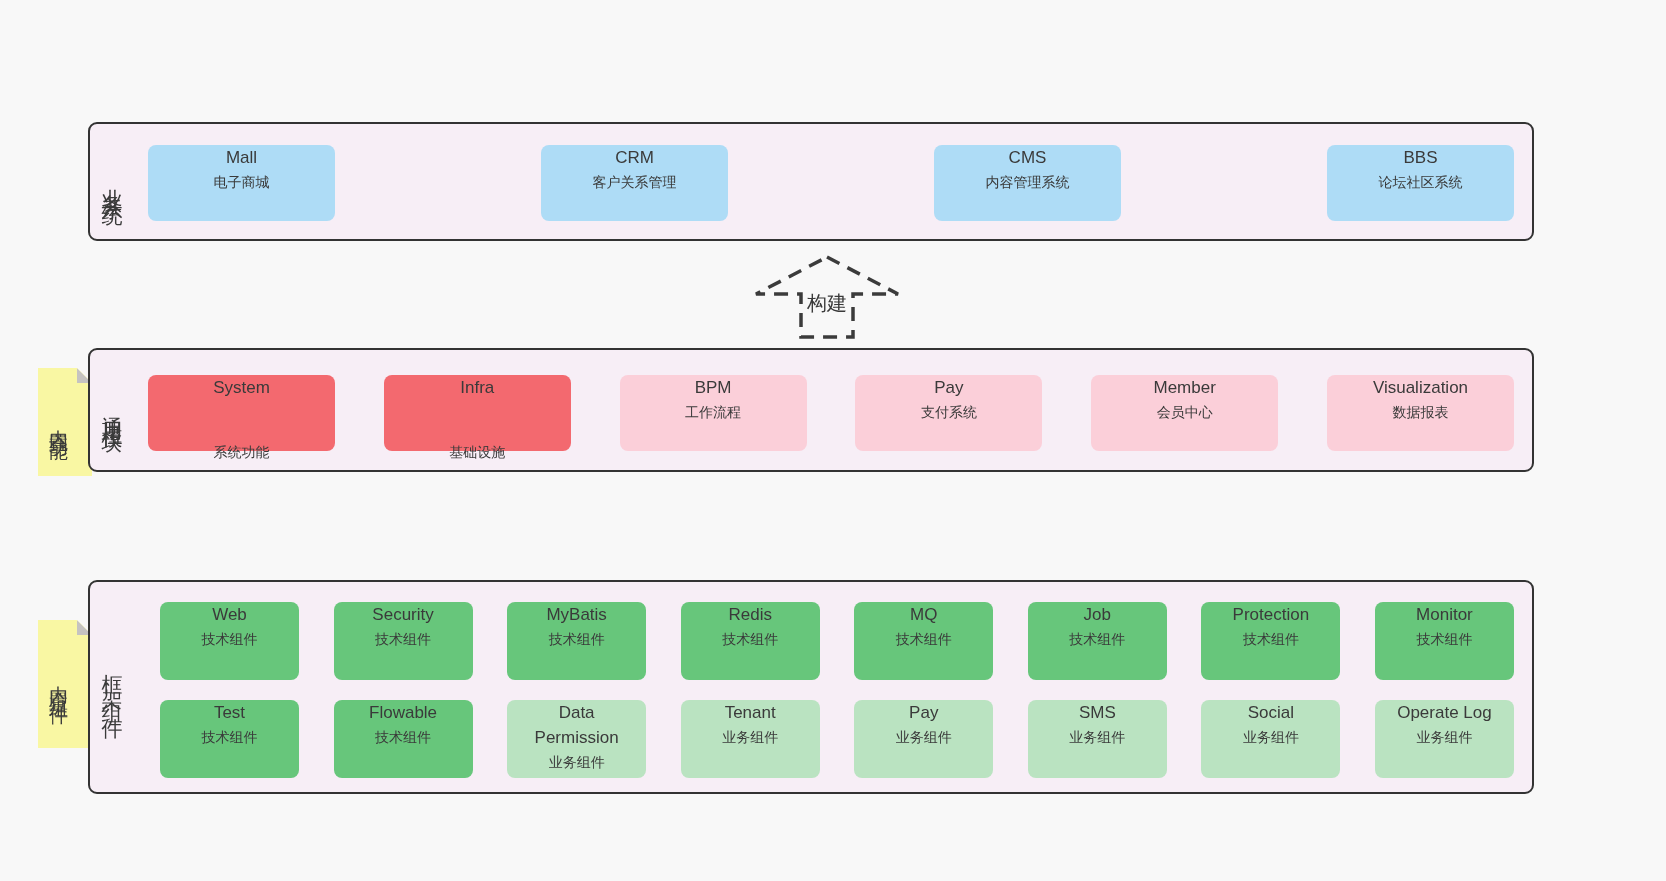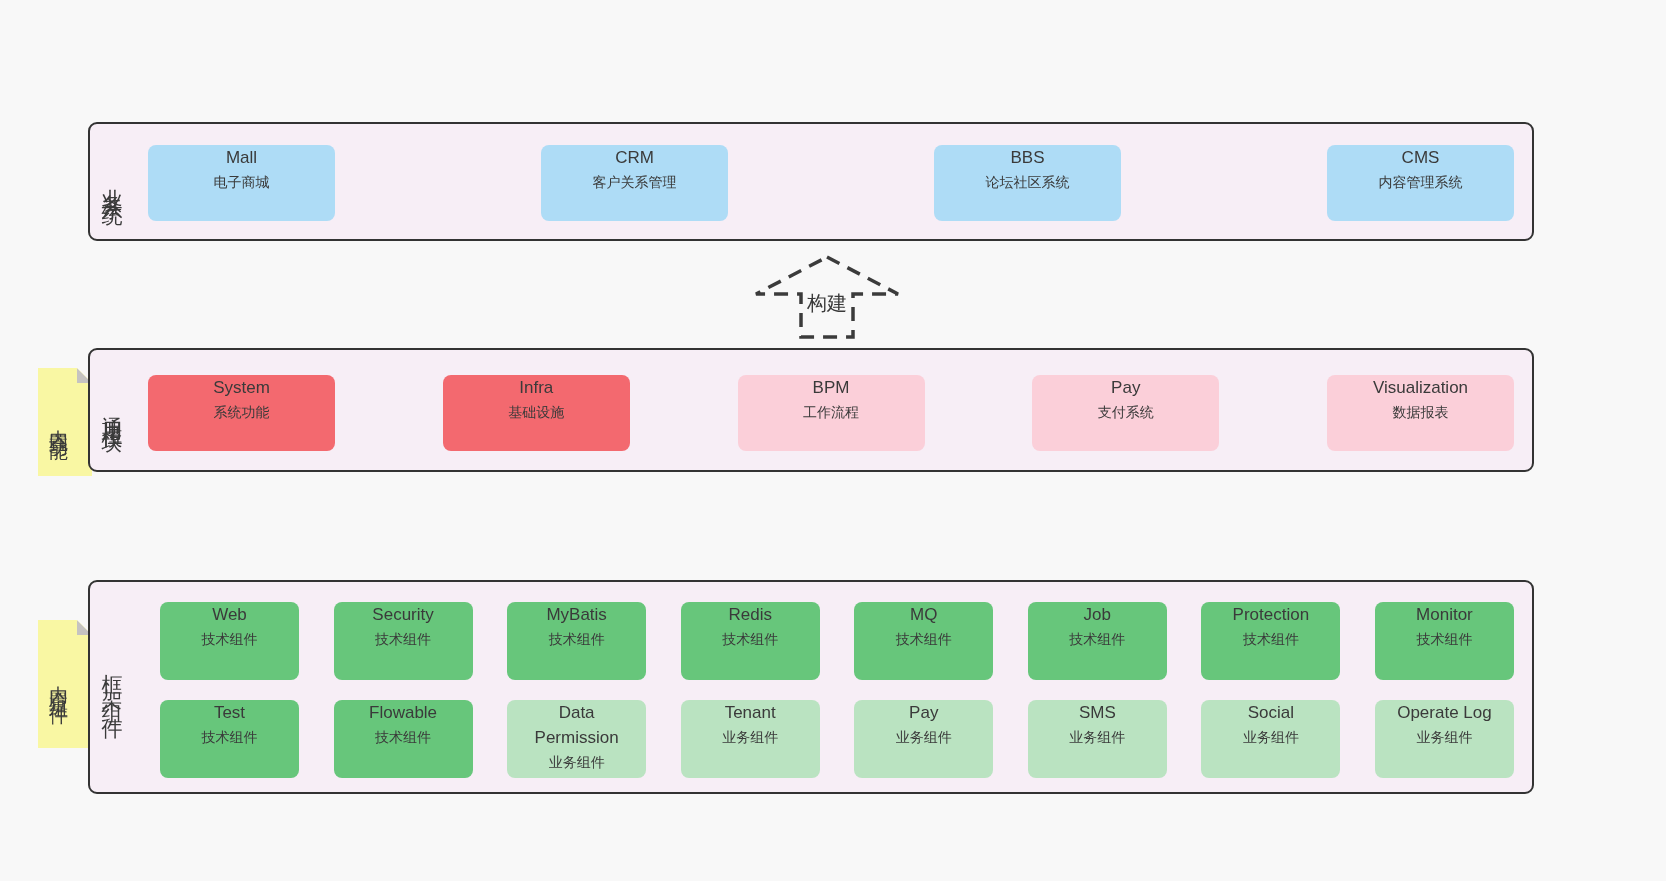--- a/index.html
+++ b/index.html
@@ -42,21 +42,21 @@
     display: flex; flex-direction: column;
     align-items: center; 
     text-align: center;
     padding: 0 14px;
     box-sizing: border-box;
     line-height: 25px;
     font-size: 17px;
   }
   .node .zh { font-size: 14px; }
   .node.blue        { background: var(--node-blue, #aedcf6); }
-  .node.red         { background: var(--node-red, #f3696f); }
+  .node.red         { background: var(--node-red, #f3696f); gap: 40px; }
   .node.pink        { background: var(--node-pink, #fbcfd9); }
   .node.green-dark  { background: var(--node-green-dark, #67c67b); }
   .node.green-light { background: var(--node-green-light, #bae3c1); }
 
   .panel-business .node, .panel-modules .node { width: 187px; }
   .panel-components .node { width: 139px; margin-left: 12px; }
 
   
   .sticky {
     position: absolute;
@@ -110,26 +110,26 @@
     <div class="box-row" style="top:21px; height:76px;">
         <div class="node blue">
           <div class="en">Mall</div>
           <div class="zh">电子商城</div>
         </div>
         <div class="node blue">
           <div class="en">CRM</div>
           <div class="zh">客户关系管理</div>
         </div>
         <div class="node blue">
+          <div class="en">CMS</div>
+          <div class="zh">内容管理系统</div>
+        </div>
+        <div class="node blue">
           <div class="en">BBS</div>
           <div class="zh">论坛社区系统</div>
-        </div>
-        <div class="node blue">
-          <div class="en">CMS</div>
-          <div class="zh">内容管理系统</div>
         </div>
       </div>
   </div>
 
   <div class="up-arrow" style="left:752px; top:253px; width:150px; height:88px;">
     <svg width="150" height="88" viewBox="0 0 150 88">
       <path d="M75 4 L146 41 L101 41 L101 84 L49 84 L49 41 L4 41 Z" fill="none" stroke="#3b3b3b" stroke-width="3.5" stroke-dasharray="14 9"></path>
     </svg>
     <span class="arrow-label">构建</span>
   </div>
@@ -147,20 +147,24 @@
         </div>
         <div class="node pink">
           <div class="en">BPM</div>
           <div class="zh">工作流程</div>
         </div>
         <div class="node pink">
           <div class="en">Pay</div>
           <div class="zh">支付系统</div>
         </div>
         <div class="node pink">
+          <div class="en">Member</div>
+          <div class="zh">会员中心</div>
+        </div>
+        <div class="node pink">
           <div class="en">Visualization</div>
           <div class="zh">数据报表</div>
         </div>
       </div>
   </div>
 
 
   <div class="panel panel-components" style="left:88px; top:580px; width:1446px; height:214px;">
     <div class="side-label wide">框架组件</div>
     <div class="box-row" style="top:20px; height:78px;">

